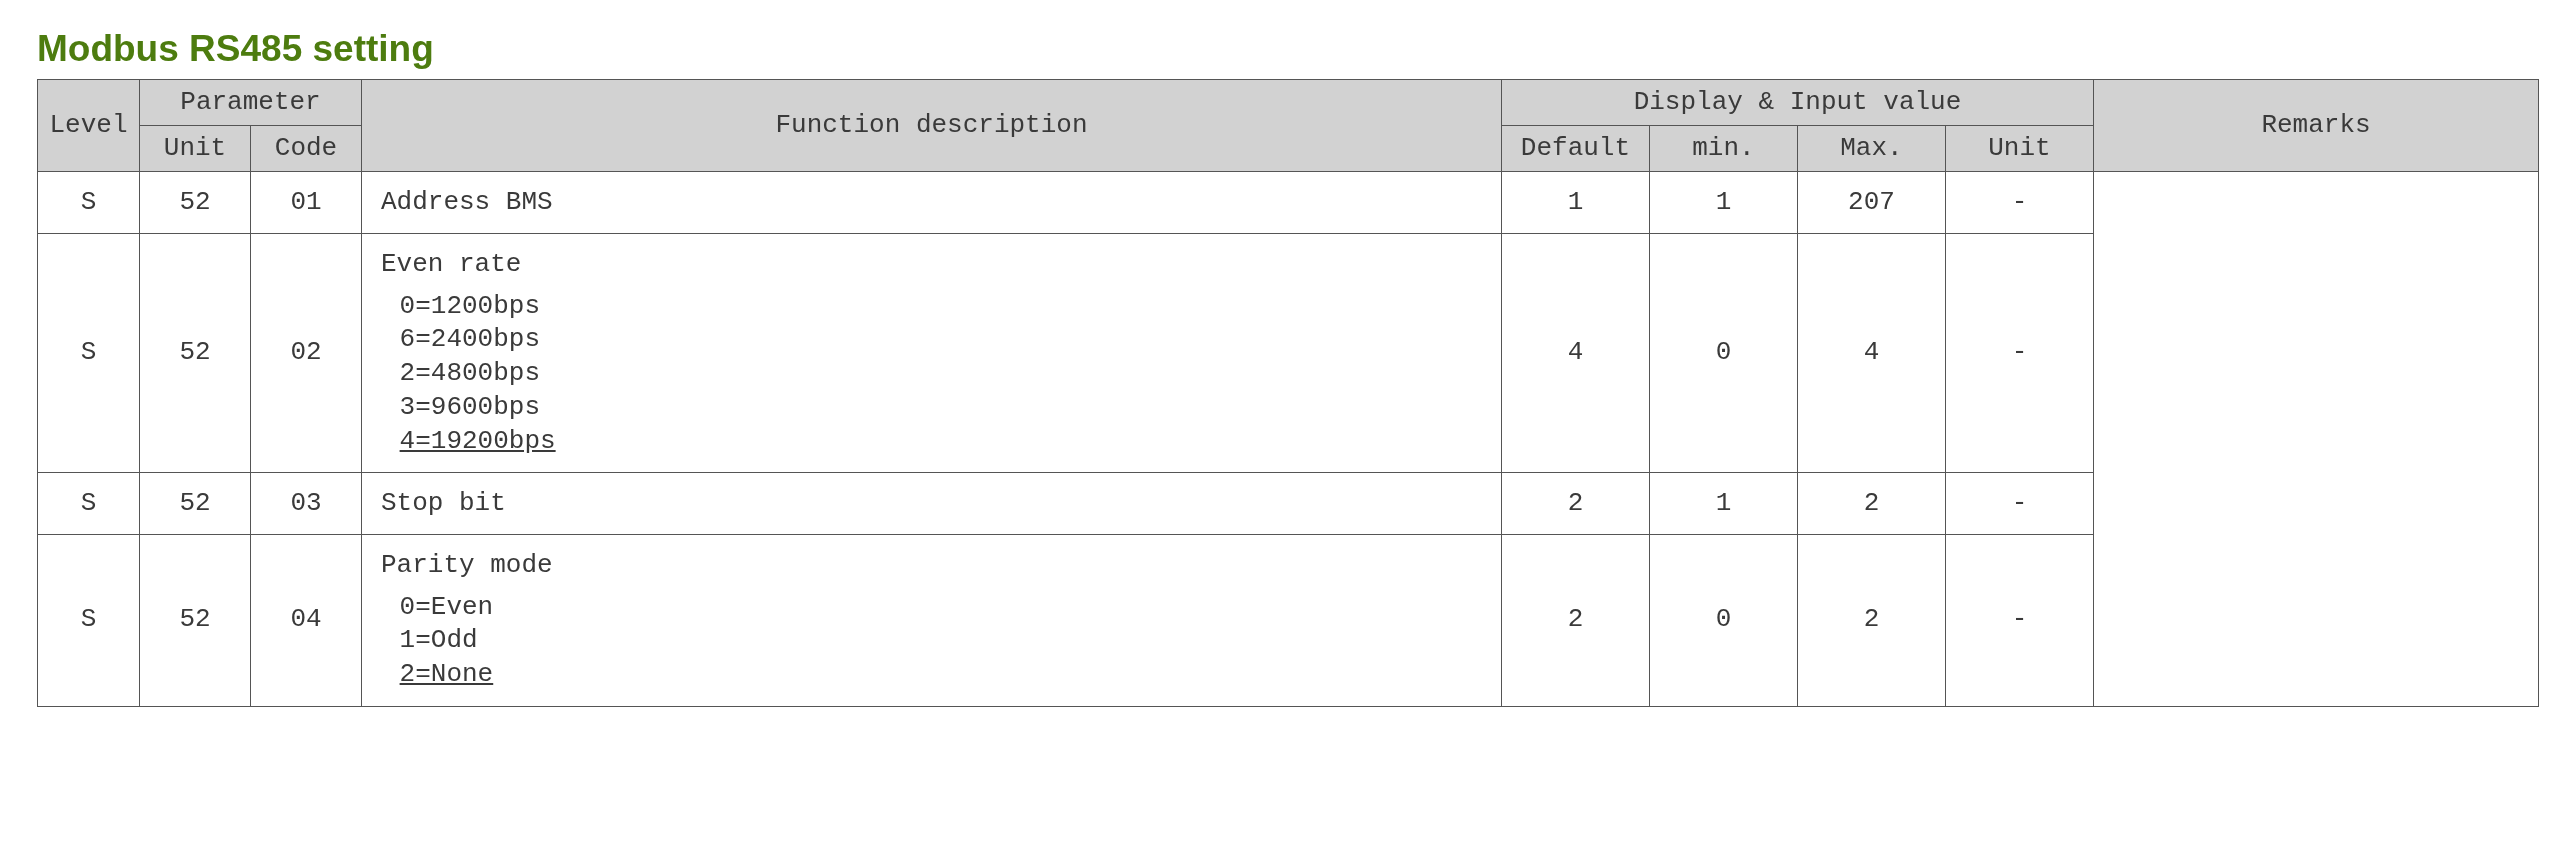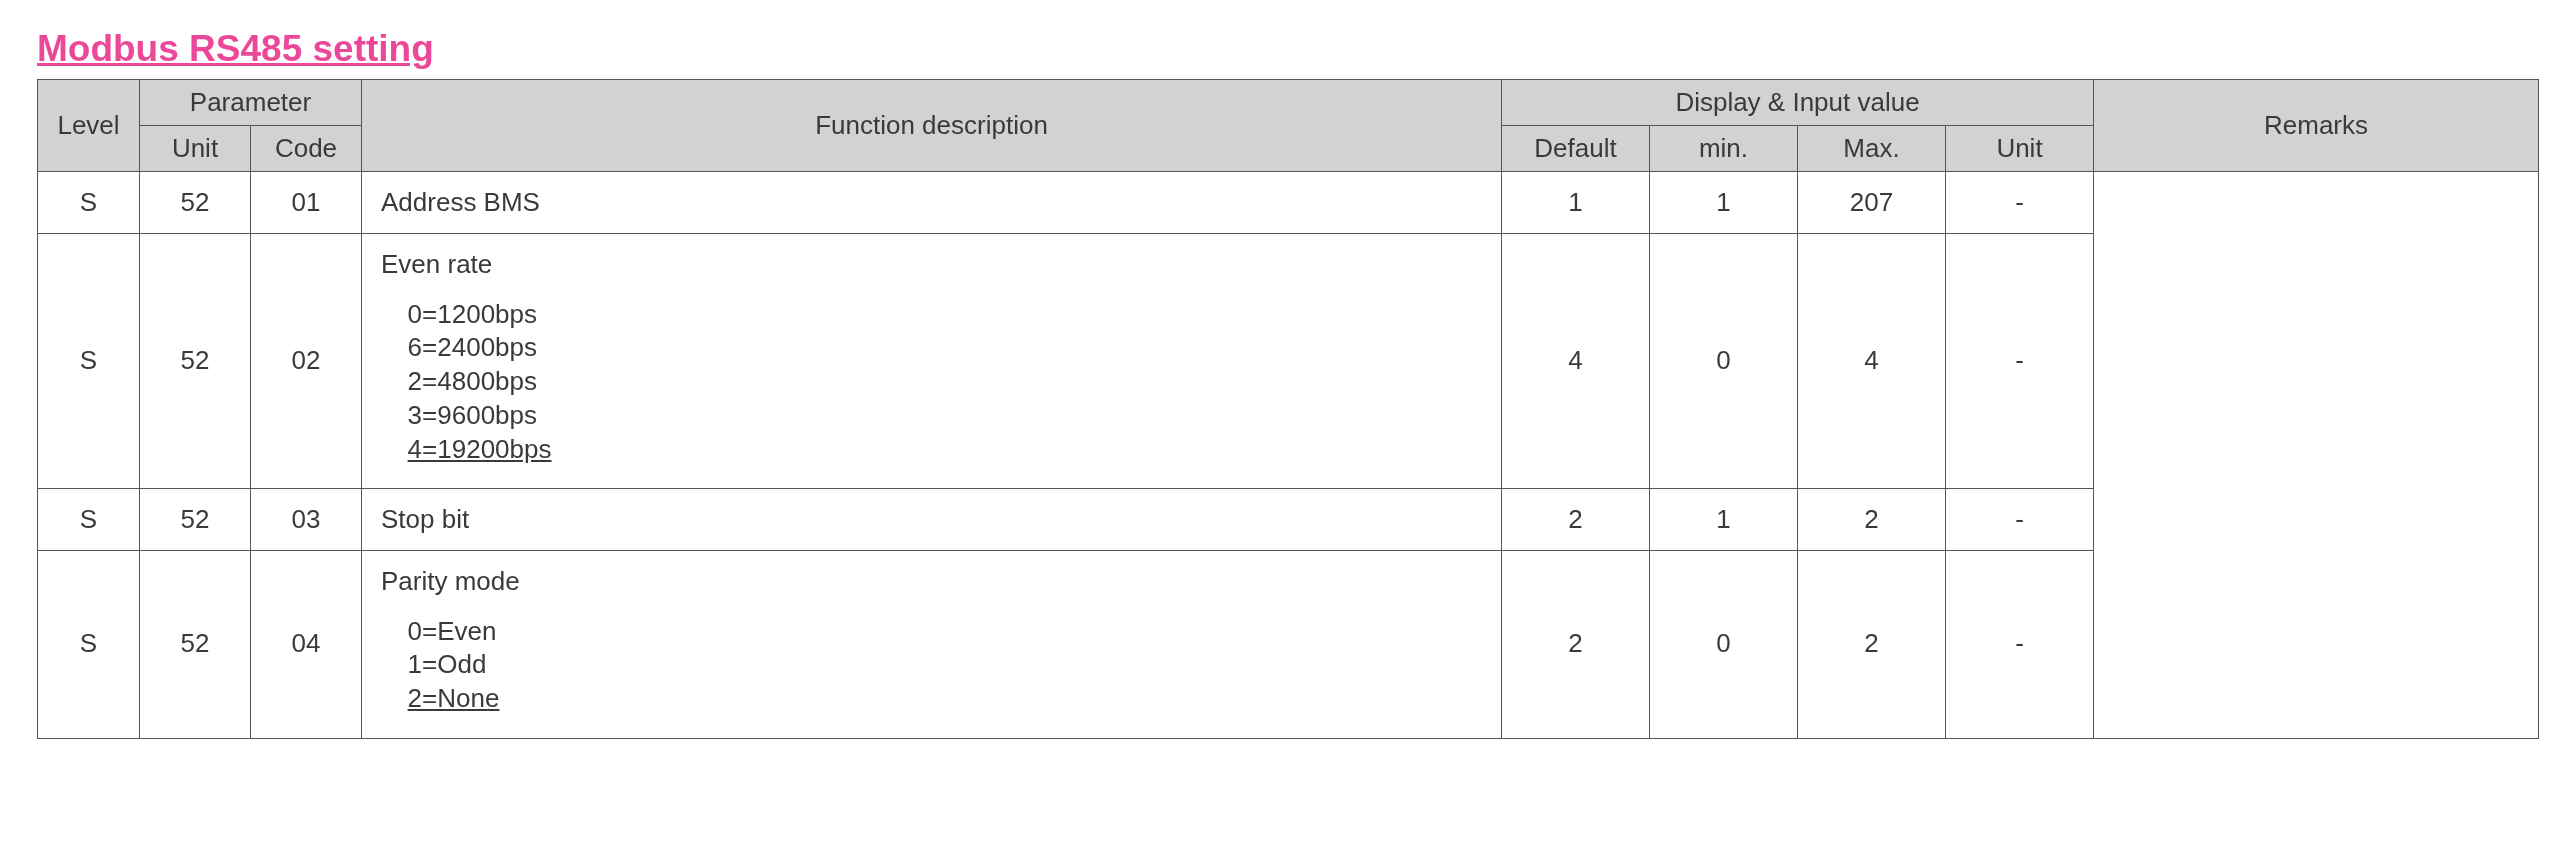--- a/index.html
+++ b/index.html
@@ -8,43 +8,43 @@
     padding: 28px 37px;
     font-family: Arial, Helvetica, sans-serif;
     font-size: 26px;
     color: #3a3a3a;
     background: #fff;
   }
   .title {
     font-weight: bold;
     font-size: 37px;
     margin: 0 0 9.3px 0;
-    color: #ec4899;
-    text-decoration: underline;
+    color: #4d7c0f;
   }
   table {
     border-collapse: collapse;
     width: 100%;
     table-layout: fixed;
+    font-family: Liberation Mono, monospace;
   }
   th, td {
     border: 1.9px solid #555;
     padding: 5.6px 11px;
     vertical-align: middle;
     line-height: 1.3;
   }
   th {
     background: #d2d2d2;
     font-weight: normal;
     text-align: center;
   }
   td.center { text-align: center; }
   td.left { text-align: left; }
   .func-title { margin: 8px; }
-  .func-opts { margin: 16px; padding-left: 18.6px; }
+  .func-opts { margin: 8px; padding-left: 18.6px; }
   .func-opts div { white-space: pre; }
   .underline { text-decoration: underline; text-align: right; }
   col.c-level  { width: 102px; }
   col.c-group  { width: 111px; }
   col.c-code   { width: 111px; }
   col.c-func   { width: auto; }
   col.c-def    { width: 148px; }
   col.c-min    { width: 148px; }
   col.c-max    { width: 148px; }
   col.c-unit   { width: 148px; }

